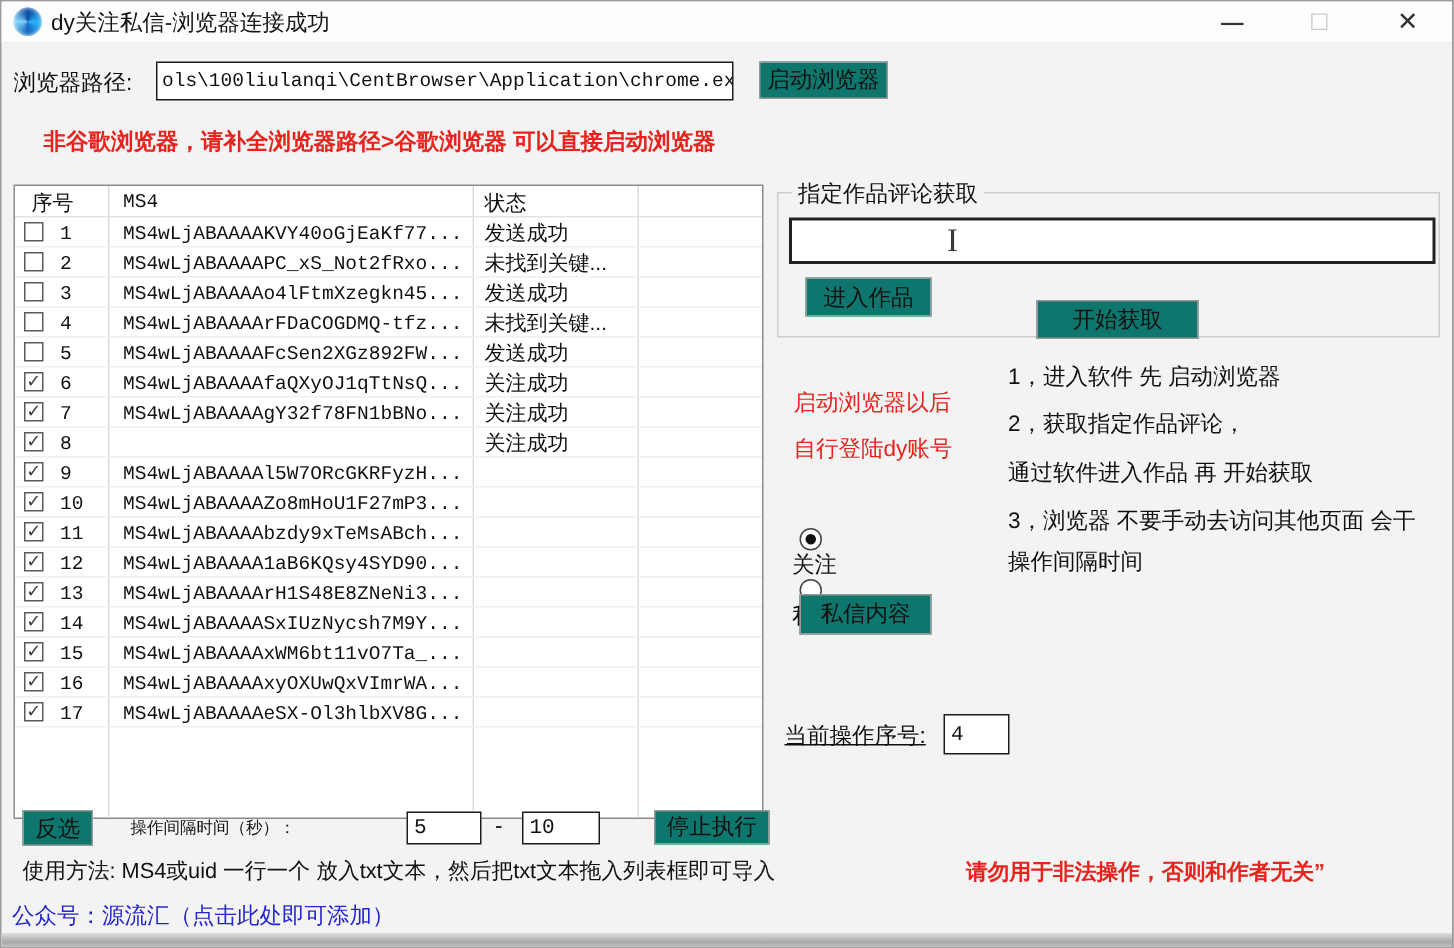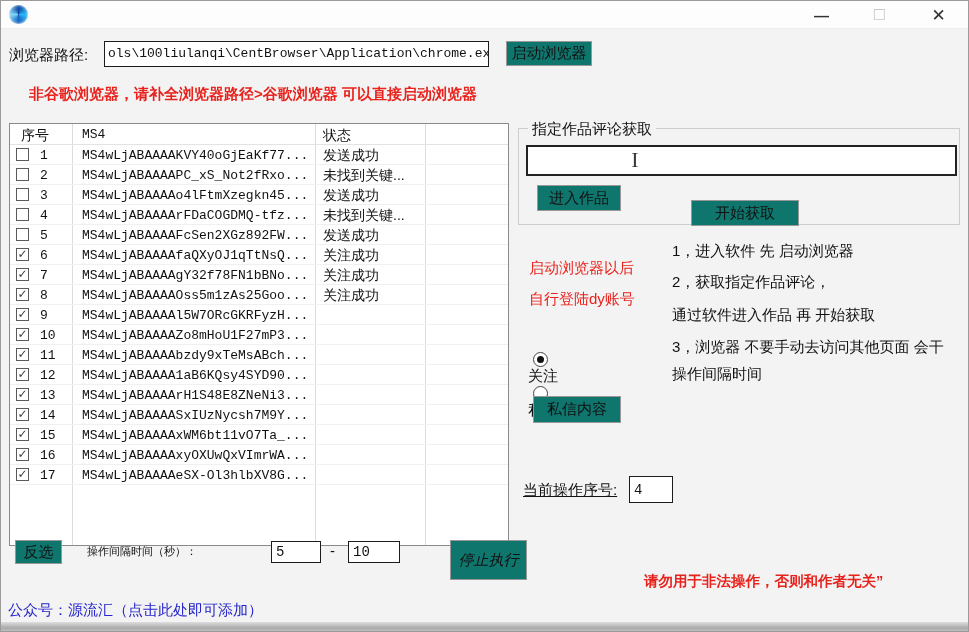--- a/index.html
+++ b/index.html
@@ -44,21 +44,21 @@
   .row-ms4{position:absolute;left:72px;top:3px;font-family:"Liberation Mono","DejaVu Sans Mono",monospace;white-space:nowrap;}
   .row-status{position:absolute;left:313px;top:2px;font-size:14px;white-space:nowrap;}
   
   .invert-btn{position:absolute;left:14px;top:539px;width:47px;height:24px;}
   .interval-label{position:absolute;left:86px;top:543px;font-size:11px;}
   .small-input{position:absolute;background:#fff;border:1px solid #1c1c1c;font-family:"Liberation Mono","DejaVu Sans Mono",monospace;
     font-size:14px;padding:2px 0 0 4px;}
   .min-input{left:270px;top:540px;width:50px;height:22px;}
   .dash-sep{position:absolute;left:329px;top:541px;font-size:15px;}
   .max-input{left:347px;top:540px;width:52px;height:22px;}
-  .stop-btn{position:absolute;left:449px;top:539px;width:77px;height:40px;font-style:italic;}
+  .stop-btn{position:absolute;left:435px;top:539px;width:77px;height:23px;}
   .usage-line{position:absolute;left:14px;top:570px;font-size:14.5px;}
   .wechat-line{position:absolute;left:7px;top:600px;font-size:15px;color:#2424cc;}
   
   .groupbox{position:absolute;left:517px;top:127px;width:442px;height:97px;border:1px solid #cdcdcd;}
   .groupbox-legend{position:absolute;left:527px;top:119px;font-size:15px;background:#f3f3f3;padding:0 4px;}
   .work-input{position:absolute;left:525px;top:144px;width:431px;height:31px;background:#fff;border:2px solid #222;}
   .ibeam{position:absolute;left:628px;top:147px;width:12px;height:24px;font-family:"Liberation Serif","DejaVu Serif",serif;
     font-size:22px;color:#3a3a3a;line-height:24px;text-align:center;}
   .enter-btn{position:absolute;left:536px;top:184px;width:84px;height:26px;}
   .fetch-btn{position:absolute;left:690px;top:199px;width:108px;height:26px;}
@@ -78,20 +78,21 @@
   .bottom-strip{position:absolute;left:0;top:621px;width:100%;height:11px;
     background:linear-gradient(180deg,#dedede,#a9a9a9 55%,#cecece);}
 </style>
 </head>
 <body>
 
 <div class="window">
 
   <div class="titlebar">
     <div class="app-icon"></div>
+    <div class="title-text">dy关注私信-浏览器连接成功</div>
     <div class="win-btn win-min">—</div>
     <div class="win-btn win-max">☐</div>
     <div class="win-btn win-close">✕</div>
   </div>
 
   <div class="path-label">浏览器路径:</div>
   <div class="path-input">ols\100liulanqi\CentBrowser\Application\chrome.exe"</div>
   <div class="btn launch-btn">启动浏览器</div>
   <div class="notice-red red">非谷歌浏览器，请补全浏览器路径&gt;谷歌浏览器 可以直接启动浏览器</div>
 
@@ -143,21 +144,20 @@
         </div>
         <div class="lb-row">
           <span class="cb">✓</span>
           <span class="row-num">7</span>
           <span class="row-ms4">MS4wLjABAAAAgY32f78FN1bBNo...</span>
           <span class="row-status">关注成功</span>
         </div>
         <div class="lb-row">
           <span class="cb">✓</span>
           <span class="row-num">8</span>
-          <span class="row-ms4">MS4wLjABAAAAOss5m1zAs25Goo...</span>
           <span class="row-status">关注成功</span>
         </div>
         <div class="lb-row">
           <span class="cb">✓</span>
           <span class="row-num">9</span>
           <span class="row-ms4">MS4wLjABAAAAl5W7ORcGKRFyzH...</span>
           <span class="row-status"></span>
         </div>
         <div class="lb-row">
           <span class="cb">✓</span>
@@ -209,20 +209,21 @@
         </div>
       </div>
   </div>
 
   <div class="btn invert-btn">反选</div>
   <div class="interval-label">操作间隔时间（秒）：</div>
   <div class="small-input min-input">5</div>
   <div class="dash-sep">-</div>
   <div class="small-input max-input">10</div>
   <div class="btn stop-btn">停止执行</div>
+  <div class="usage-line">使用方法: MS4或uid 一行一个 放入txt文本，然后把txt文本拖入列表框即可导入</div>
   <div class="wechat-line">公众号：源流汇（点击此处即可添加）</div>
 
   <div class="groupbox"></div>
   <div class="groupbox-legend">指定作品评论获取</div>
   <div class="work-input"></div>
   <div class="ibeam">I</div>
   <div class="btn enter-btn">进入作品</div>
   <div class="btn fetch-btn">开始获取</div>
 
   <div class="red-note1 red">启动浏览器以后</div>

